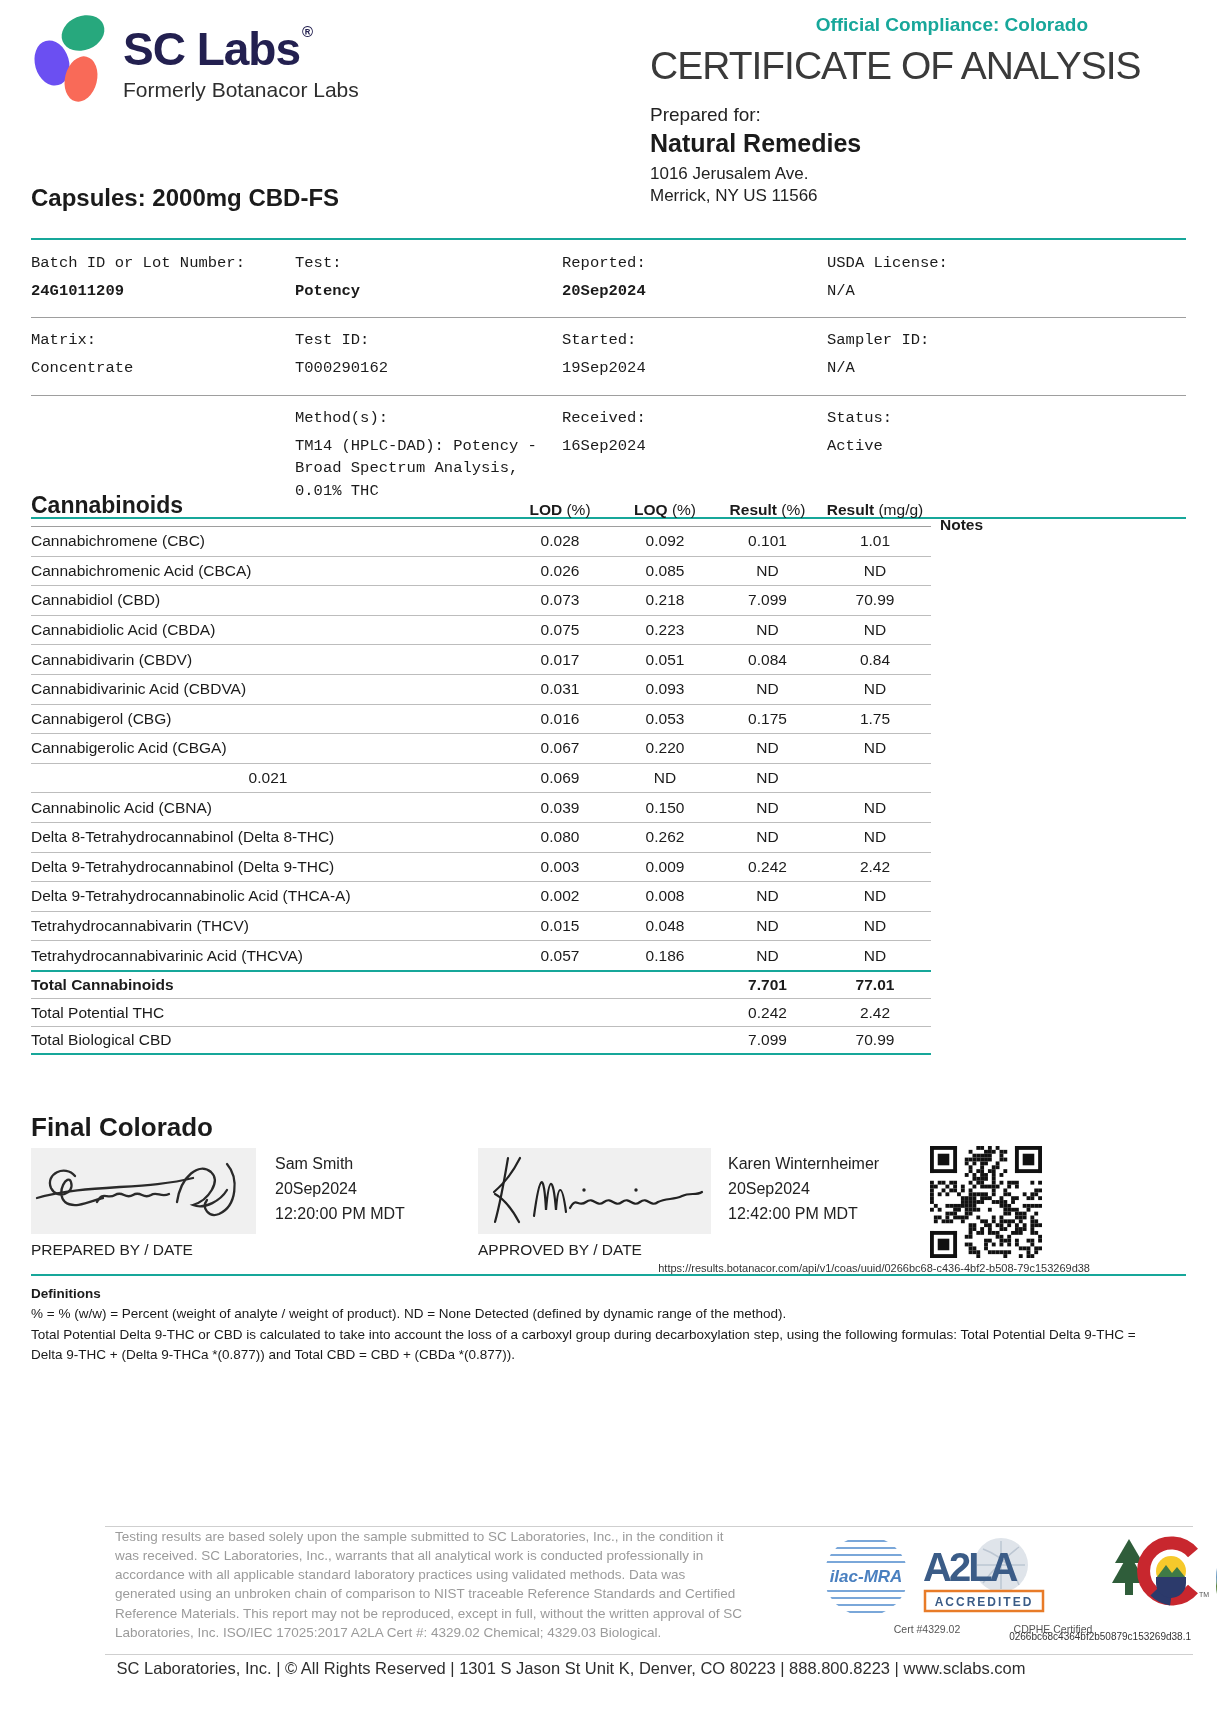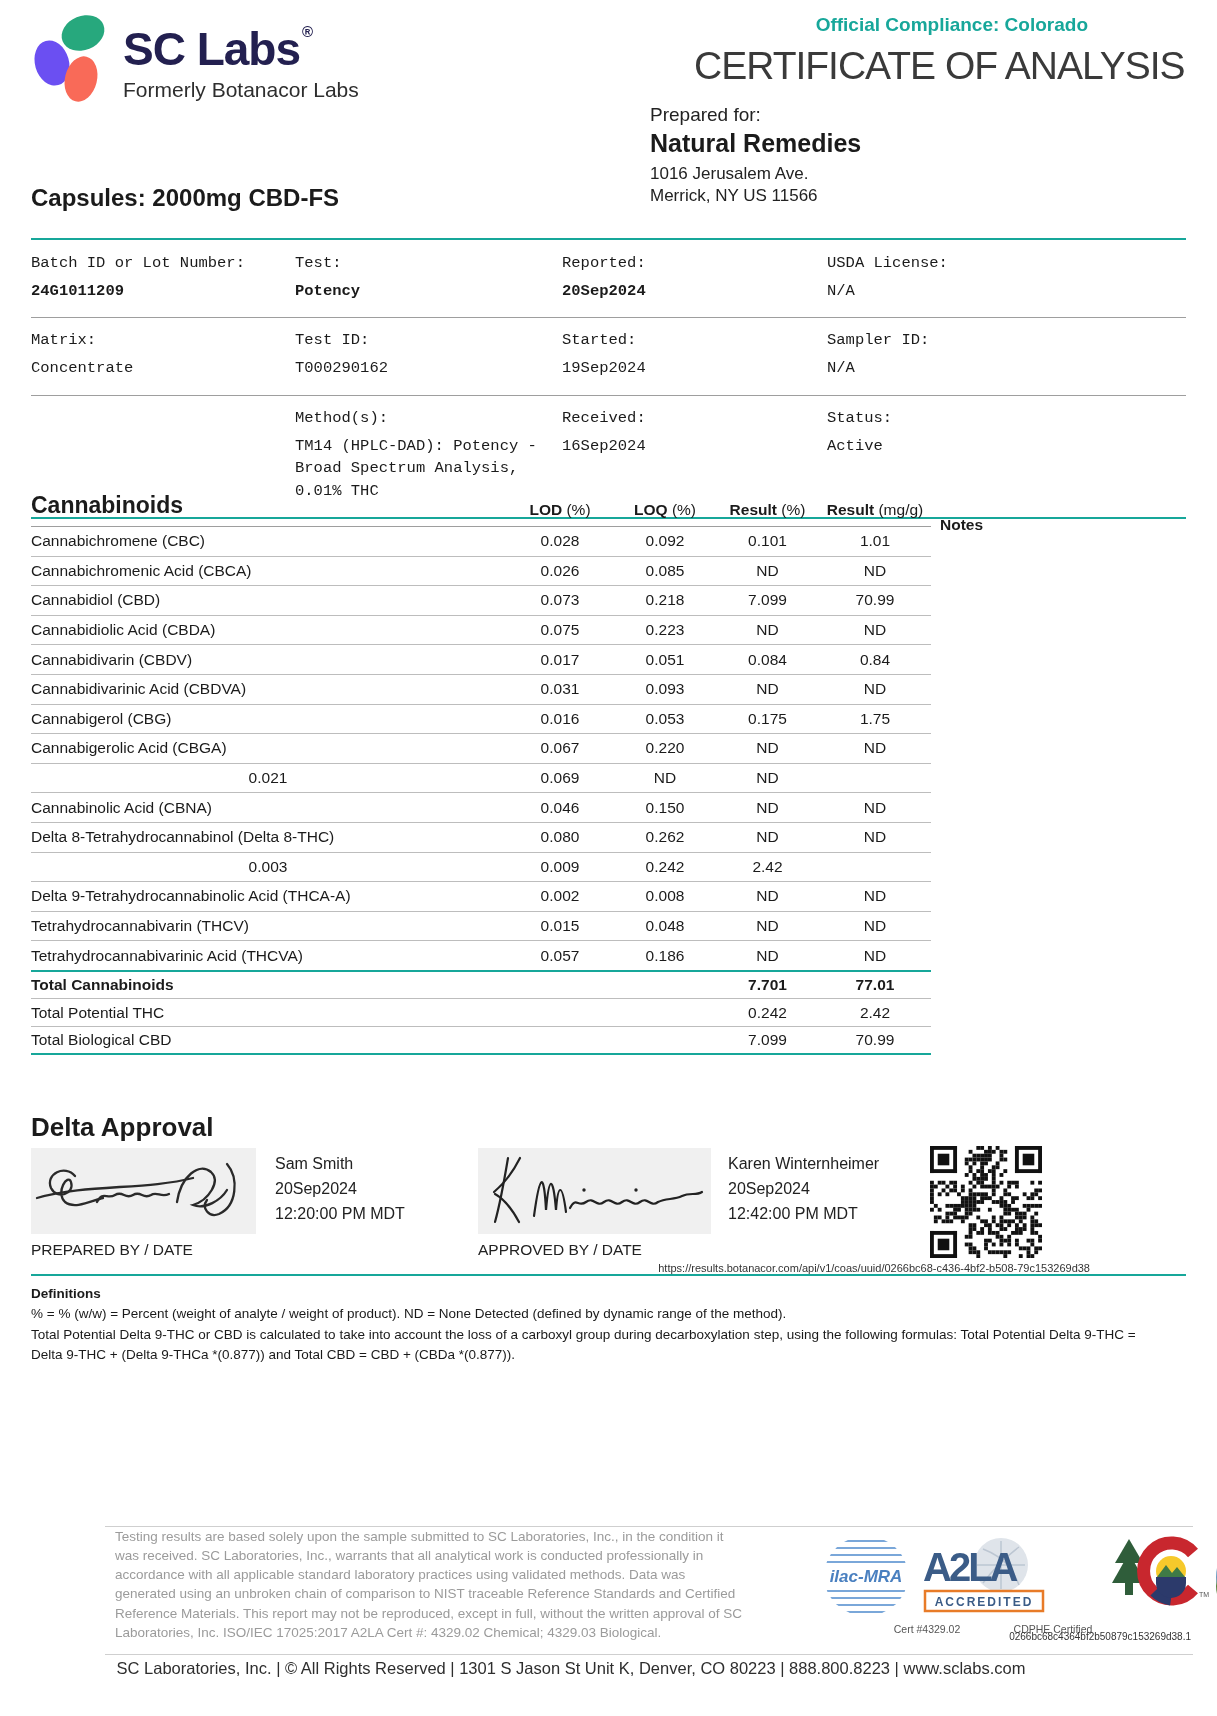--- a/index.html
+++ b/index.html
@@ -16,21 +16,21 @@
   .blob{position:absolute;border-radius:50%;}
   .blob.purple{left:0;top:24px;width:34px;height:46px;background:#6B4FF2;transform:rotate(-16deg);}
   .blob.green{left:26px;top:0;width:44px;height:34px;background:#27A87D;transform:rotate(-22deg);}
   .blob.coral{left:30px;top:40px;width:32px;height:46px;background:#F96A58;transform:rotate(14deg);}
   .logo-text{margin-left:10px;padding-top:8px;}
   .logo-name{font-size:46px;font-weight:bold;color:var(--navy);letter-spacing:-1px;line-height:1;}
   .logo-name sup{font-size:15px;font-weight:bold;vertical-align:28px;margin-left:2px;}
   .logo-sub{font-size:21px;color:#2e2e2e;margin-top:6px;}
   .header-right{position:absolute;left:650px;top:14px;width:438px;}
   .compliance{font-size:19px;font-weight:bold;color:var(--teal);text-align:right;}
-  .coa-title{font-size:39px;font-weight:300;color:#3a3a3a;letter-spacing:-1px;margin-top:8px;white-space:nowrap;margin-left:44px;}
+  .coa-title{font-size:39px;font-weight:300;color:#3a3a3a;letter-spacing:-1px;margin-top:8px;white-space:nowrap;}
   .prepared-label{font-size:19px;margin-top:16px;color:#222;}
   .client-name{font-size:25px;font-weight:bold;margin-top:3px;}
   .client-addr{font-size:17px;line-height:1.32;margin-top:5px;color:#222;}
   
   .sample-title{position:absolute;left:31px;top:184px;font-size:24px;font-weight:bold;}
   .teal-rule{position:absolute;left:31px;width:1155px;height:2px;background:var(--teal);}
   #info-grid{position:absolute;left:31px;top:241px;width:1155px;}
   .info-row{display:grid;grid-template-columns:264px 267px 265px 1fr;border-bottom:1px solid var(--gray-line);padding:13px 0 15px;font-family:Liberation Mono, monospace;}
   .info-row:last-child{border-bottom:2px solid var(--teal);}
   .info-cell .lbl{font-size:15.5px;}
@@ -249,35 +249,36 @@
 
     <div class="crow">
       <div class="cv">0.021</div>
       <div class="cv">0.069</div>
       <div class="cv">ND</div>
       <div class="cv">ND</div>
     </div>
 
     <div class="crow">
       <div class="cname">Cannabinolic Acid (CBNA)</div>
-      <div class="cv">0.046</div>
+      <div class="cv">0.039</div>
       <div class="cv">0.150</div>
       <div class="cv">ND</div>
       <div class="cv">ND</div>
     </div>
 
     <div class="crow">
       <div class="cname">Delta 8-Tetrahydrocannabinol (Delta 8-THC)</div>
       <div class="cv">0.080</div>
       <div class="cv">0.262</div>
       <div class="cv">ND</div>
       <div class="cv">ND</div>
     </div>
 
     <div class="crow">
+      <div class="cname">Delta 9-Tetrahydrocannabinol (Delta 9-THC)</div>
       <div class="cv">0.003</div>
       <div class="cv">0.009</div>
       <div class="cv">0.242</div>
       <div class="cv">2.42</div>
     </div>
 
     <div class="crow">
       <div class="cname">Delta 9-Tetrahydrocannabinolic Acid (THCA-A)</div>
       <div class="cv">0.002</div>
       <div class="cv">0.008</div>
@@ -324,21 +325,21 @@
       <div class="cv"></div>
       <div class="cv">7.099</div>
       <div class="cv">70.99</div>
     </div>
   </div>
     </div>
     <div class="notes-h">Notes</div>
   </div>
 
   <div id="approval">
-    <div class="ap-title">Delta Approval</div>
+    <div class="ap-title">Final Colorado</div>
 
     <div class="sig-box left">
       <svg viewBox="0 0 225 86">
         <g fill="none" stroke="#2a2a2a" stroke-width="2.3" stroke-linecap="round">
           <path d="M44 28 C34 16 14 26 20 40 C26 52 44 46 40 34 C37 25 24 44 34 54 C44 62 62 52 72 50"></path>
           <path d="M66 54 C72 42 76 52 84 47 C92 42 94 52 102 47 C110 42 112 52 120 47 C126 43 130 50 138 46"></path>
           <path d="M6 50 C55 36 115 42 162 30"></path>
           <path d="M146 54 C150 28 168 14 180 24 C190 33 178 52 162 57 C174 62 190 52 196 42"></path>
           <path d="M196 16 C208 30 206 58 188 66 C178 70 170 60 176 52"></path>
         </g>

